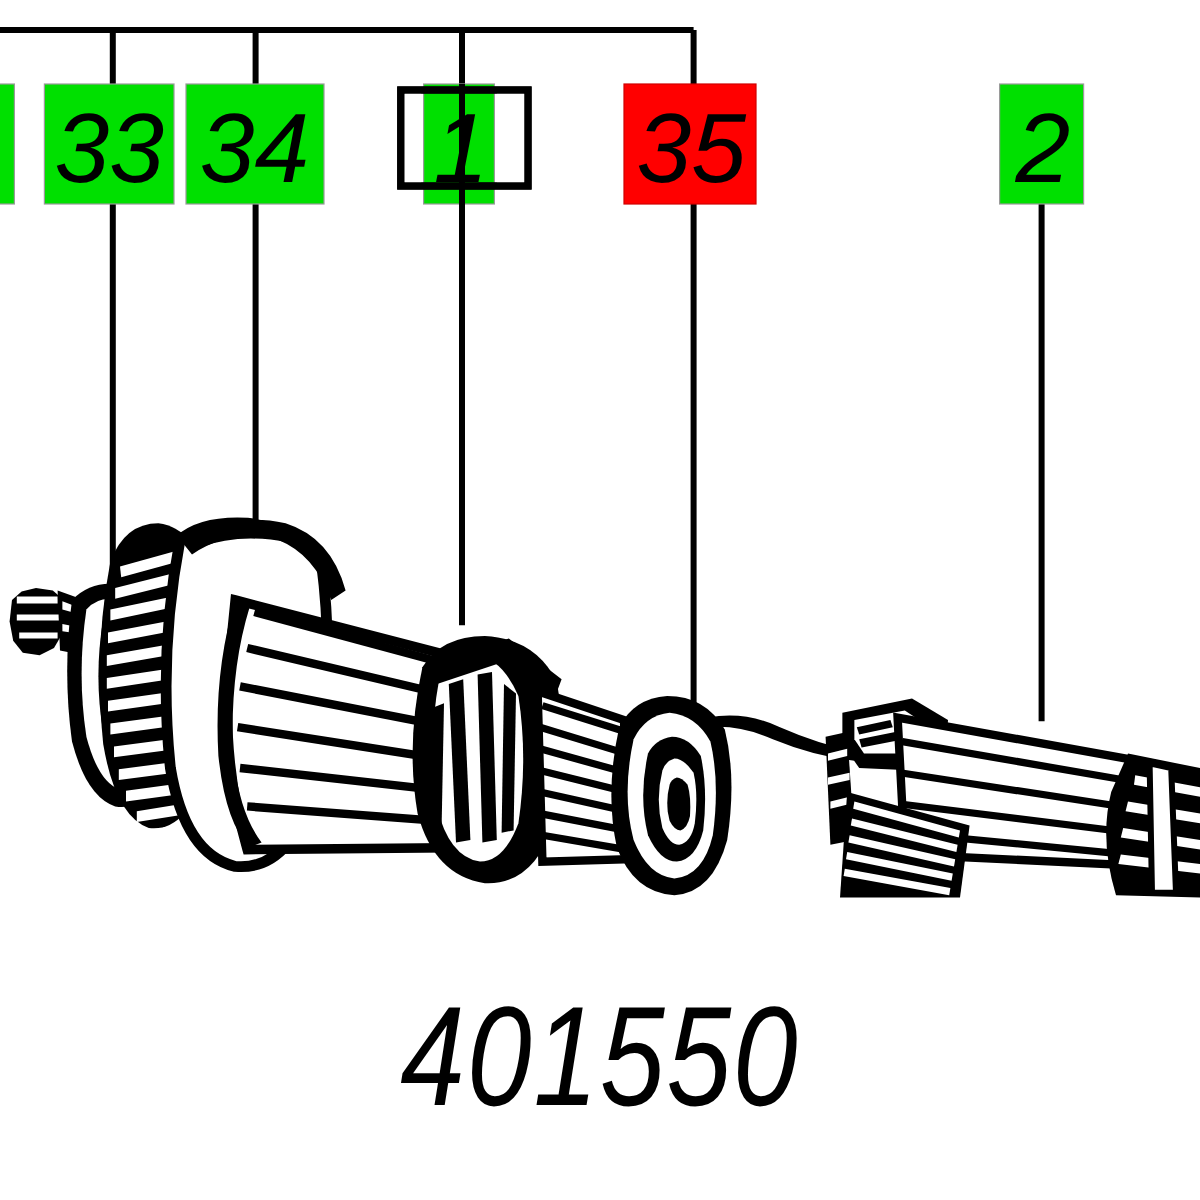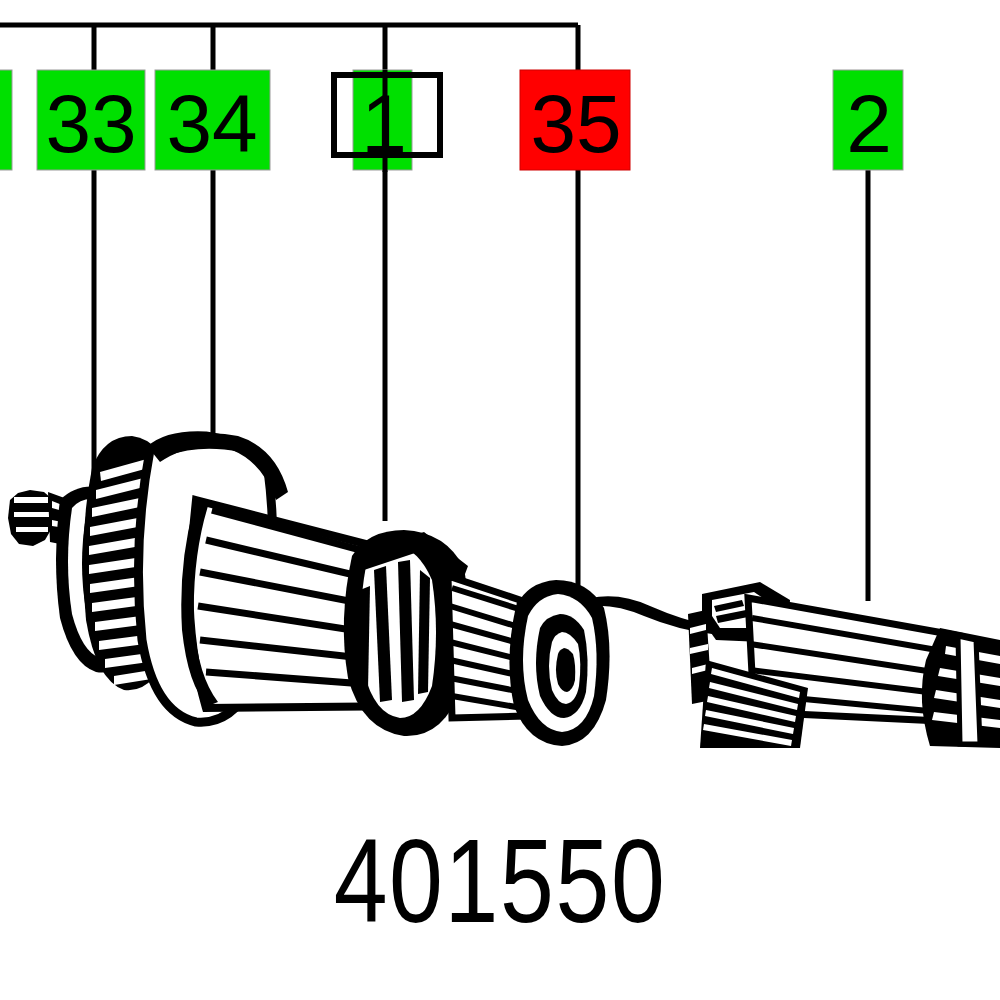--- a/index.html
+++ b/index.html
@@ -1,18 +1,18 @@
 <!DOCTYPE html>
 <html><head>
 <meta charset="utf-8">
 <title>Parts Diagram</title>
 <style>
   html,body{margin:0;padding:0;background:#ffffff;}
   body{width:1000px;height:1000px;font-family:"Liberation Sans",sans-serif;overflow:hidden;}
-  #stage{position:relative;width:1000px;height:1000px;background:#0369a1;}
+  #stage{position:relative;width:1000px;height:1000px;background:#0369a1;font-style:italic;}
   #svg-root{position:absolute;left:0;top:0;width:1000px;height:1000px;display:block;}
   .callout-text{font-family:"Liberation Sans",sans-serif;font-weight:400;}
   #caption{
     position:absolute;left:0;right:0;top:826px;height:110px;
     display:flex;align-items:center;justify-content:center;
     font-family:"Liberation Sans",sans-serif;
     font-size:118px;line-height:110px;font-weight:400;
     letter-spacing:2px;color:#000000;
     transform:scaleX(0.82);transform-origin:center center;
     white-space:nowrap;user-select:none;

